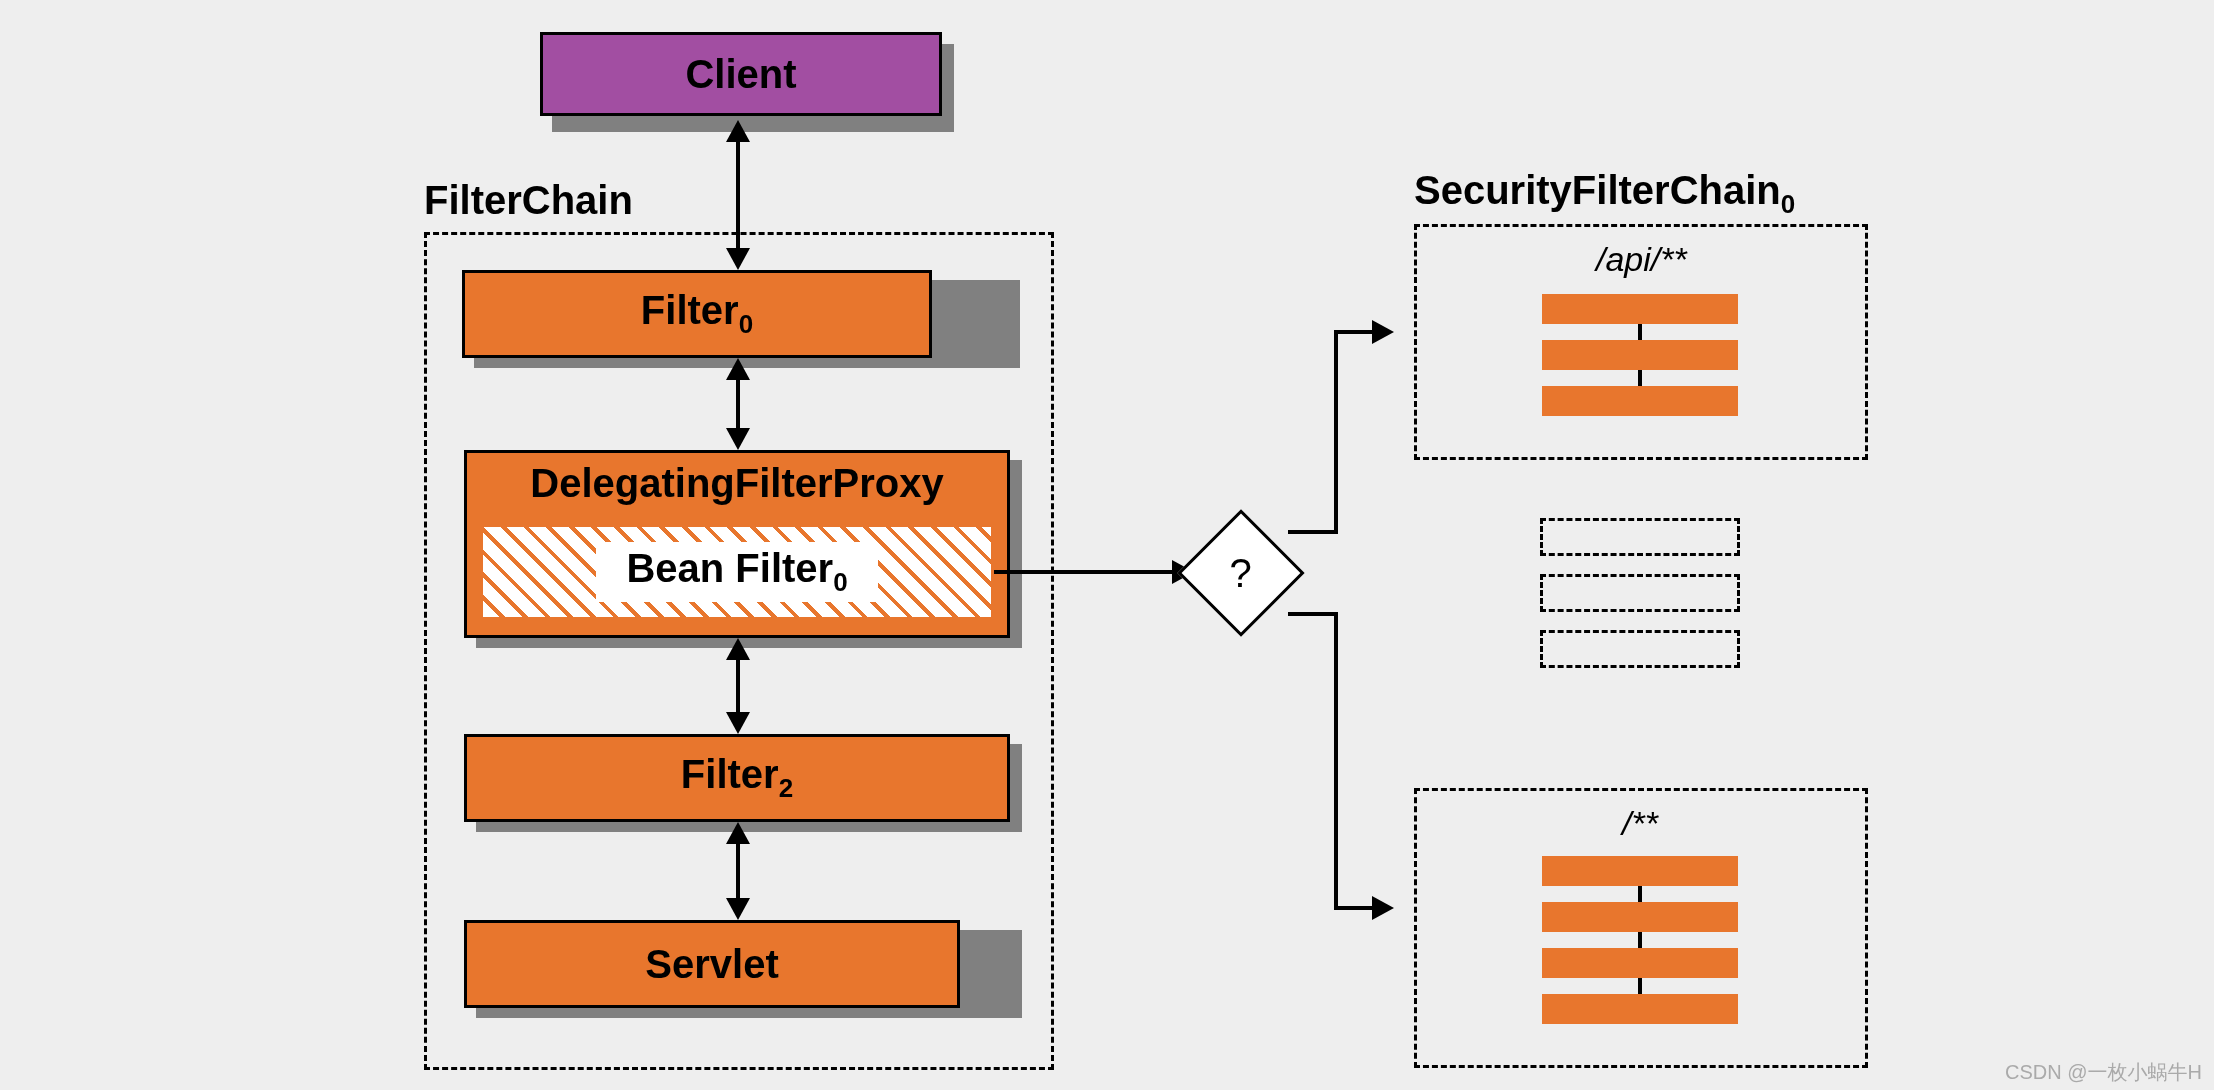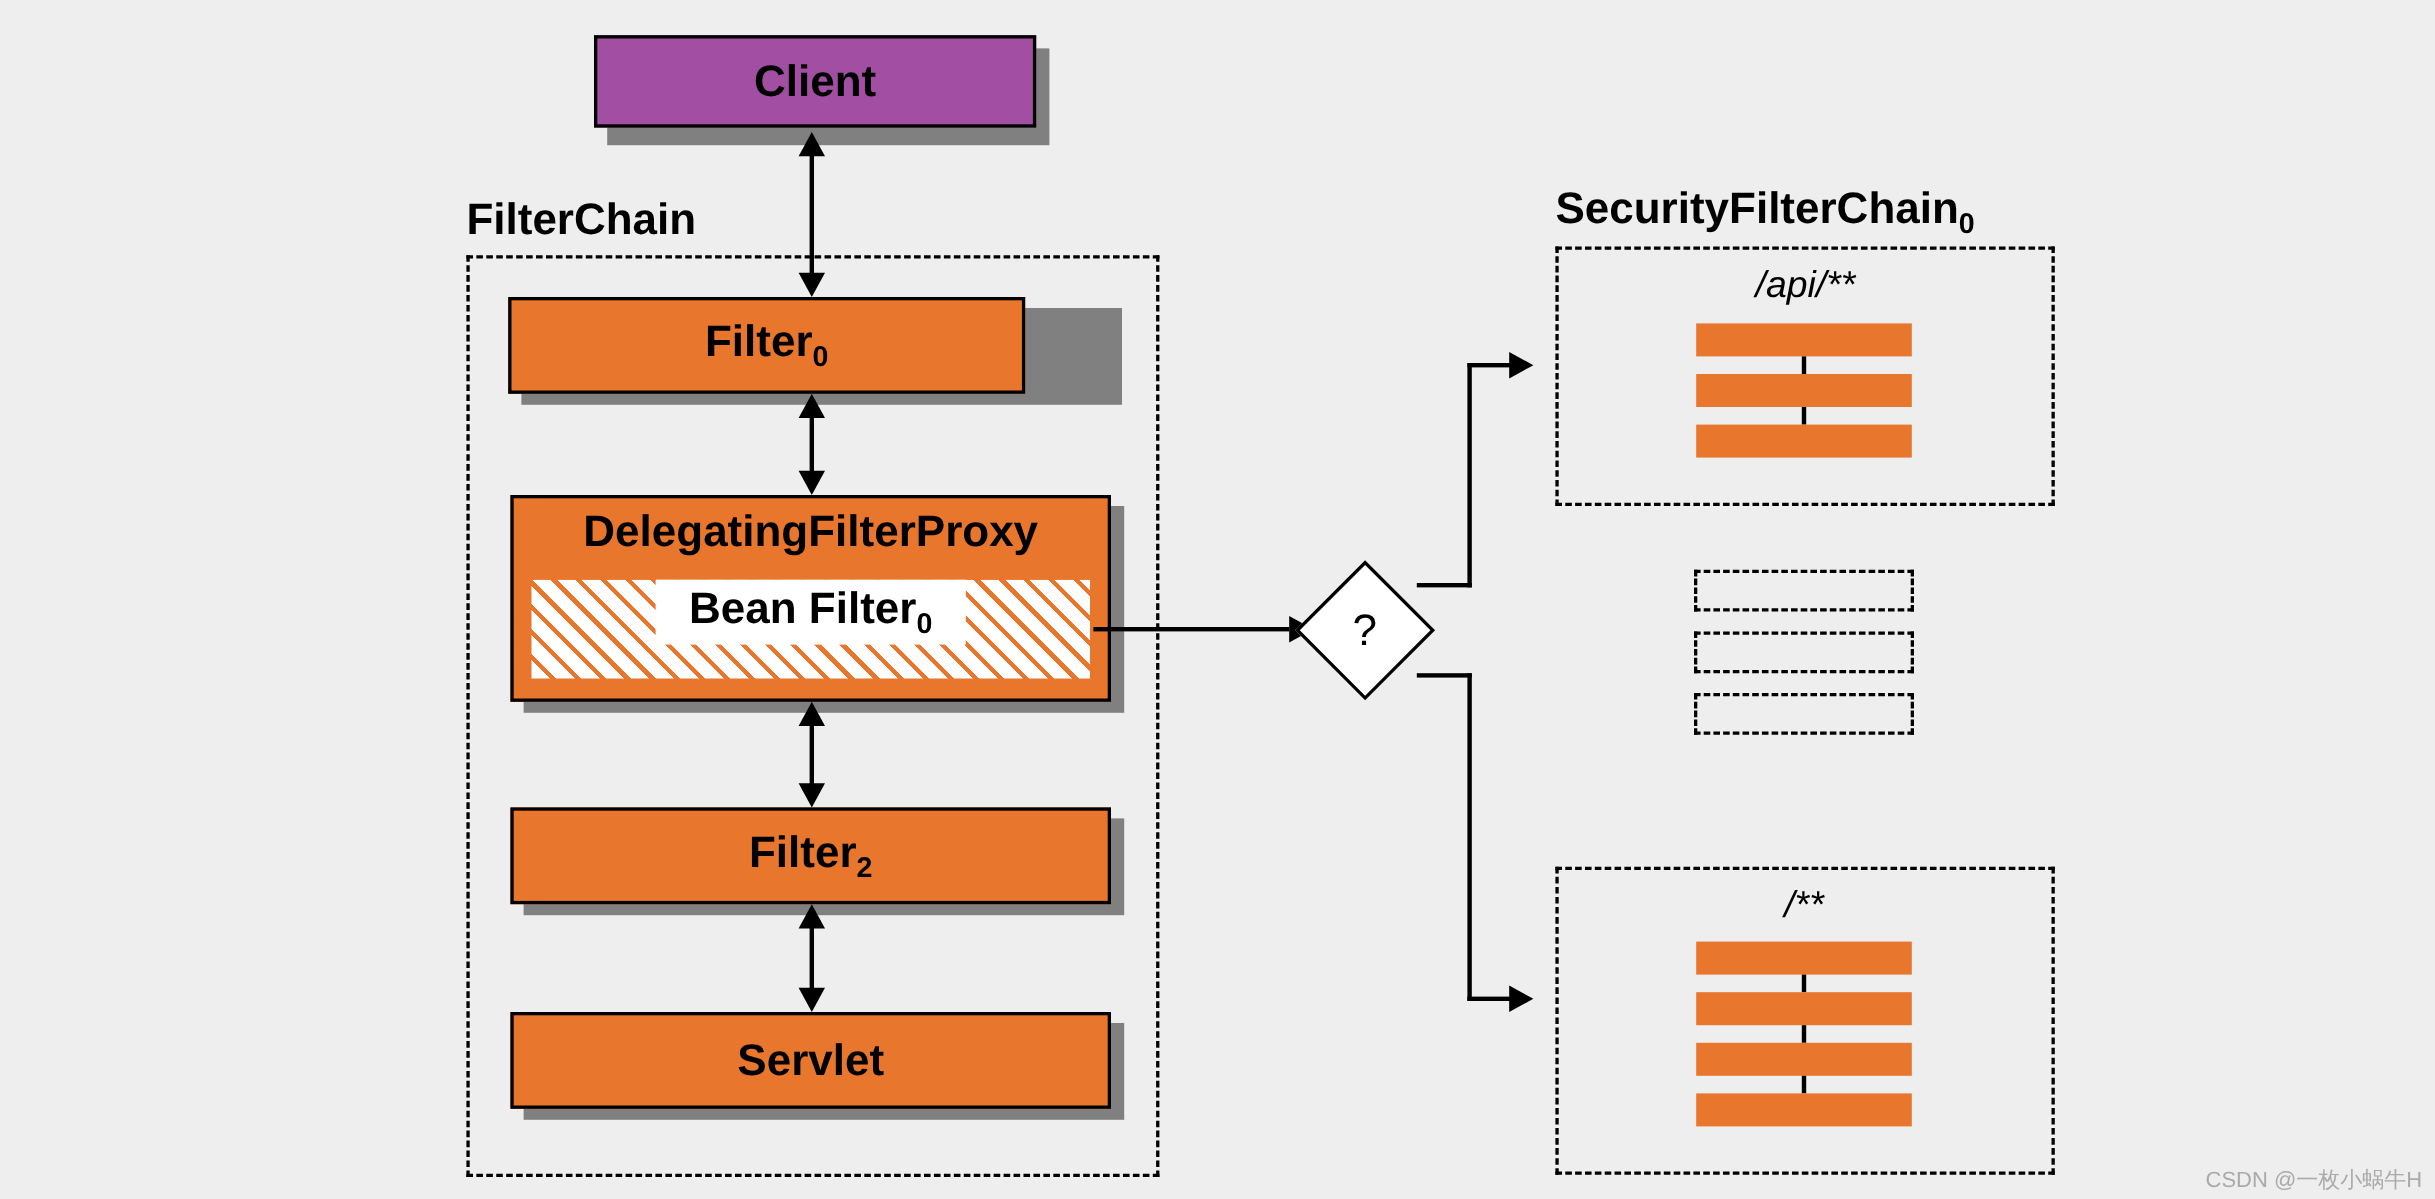--- a/index.html
+++ b/index.html
@@ -10,21 +10,21 @@
   .solid-box { position: absolute; border: 3px solid #000; display: flex; align-items: center; justify-content: center; font-weight: bold; font-size: 40px; }
   .orange { background: #e8762d; }
   .purple { background: #a24ea2; }
 
   .dashed-container { position: absolute; border: 3px dashed #000; }
   .container-label { position: absolute; font-weight: bold; font-size: 40px; }
   sub { font-size: 26px; vertical-align: sub; }
 
   .hatched { position: absolute; border: 3px solid #e8762d; background:
     repeating-linear-gradient(45deg, #ffffff, #ffffff 12px, #e8762d 12px, #e8762d 16px);
-    display:flex; align-items:flex-start; justify-content:center; }
+    display:flex; align-items:center; justify-content:center; }
   .hatched .inner { background: #ffffff; padding: 4px 30px; font-weight: bold; font-size: 40px; }
 
   .arrow2 { position: absolute; }
   .arrow2 .line { position:absolute; background:#000; }
   .arrow2 .ah { position:absolute; width:0; height:0; }
   .ah.up    { border-left:12px solid transparent; border-right:12px solid transparent; border-bottom:22px solid #000; }
   .ah.down  { border-left:12px solid transparent; border-right:12px solid transparent; border-top:22px solid #000; }
   .ah.right { border-top:12px solid transparent; border-bottom:12px solid transparent; border-left:22px solid #000; }
 
   .diamond { position:absolute; width:90px; height:90px; border:3px solid #000; transform: rotate(45deg); background:#fff; display:flex; align-items:center; justify-content:center; }
@@ -64,21 +64,21 @@
   <div class="hatched" style="left:480px; top:524px; width:514px; height:96px;">
     <div class="inner"><span>Bean Filter</span><sub>0</sub></div>
   </div>
 
   <div class="shadow-box" style="left:476px; top:744px; width:546px; height:88px;"></div>
   <div class="solid-box orange" style="left:464px; top:734px; width:546px; height:88px;">
     <span><span>Filter</span><sub>2</sub></span>
   </div>
 
   <div class="shadow-box" style="left:476px; top:930px; width:546px; height:88px;"></div>
-  <div class="solid-box orange" style="left:464px; top:920px; width:546px; height:88px;">
+  <div class="solid-box orange" style="left:464px; top:920px; width:496px; height:88px;">
     <span>Servlet</span>
   </div>
 
   <div class="arrow2" style="left:726px; top:120px; width:24px; height:150px;">
     <div class="ah up" style="left:0; top:0;"></div>
     <div class="line" style="left:10px; top:18px; width:4px; height:114px;"></div>
     <div class="ah down" style="left:0; top:128px;"></div>
   </div>
 
   <div class="arrow2" style="left:726px; top:358px; width:24px; height:92px;">

